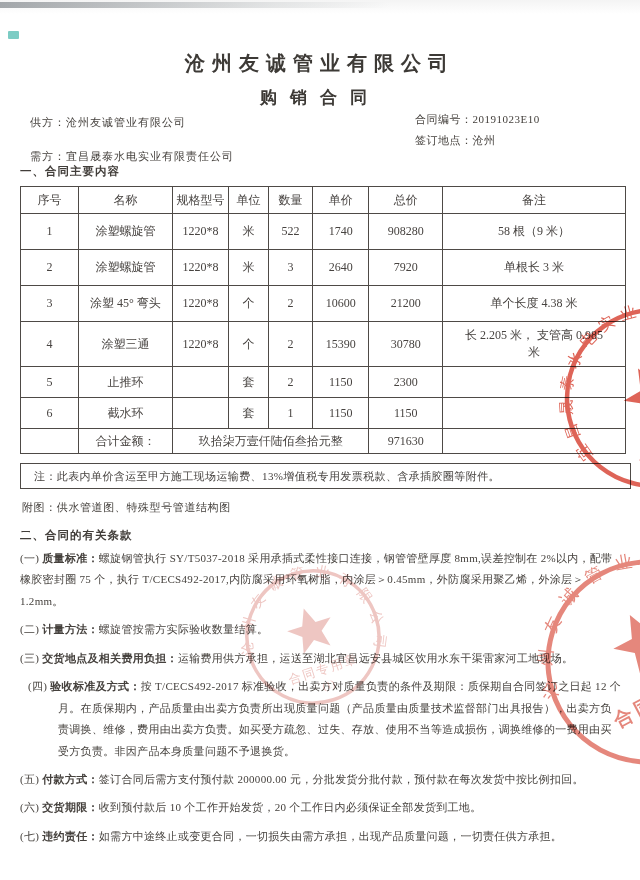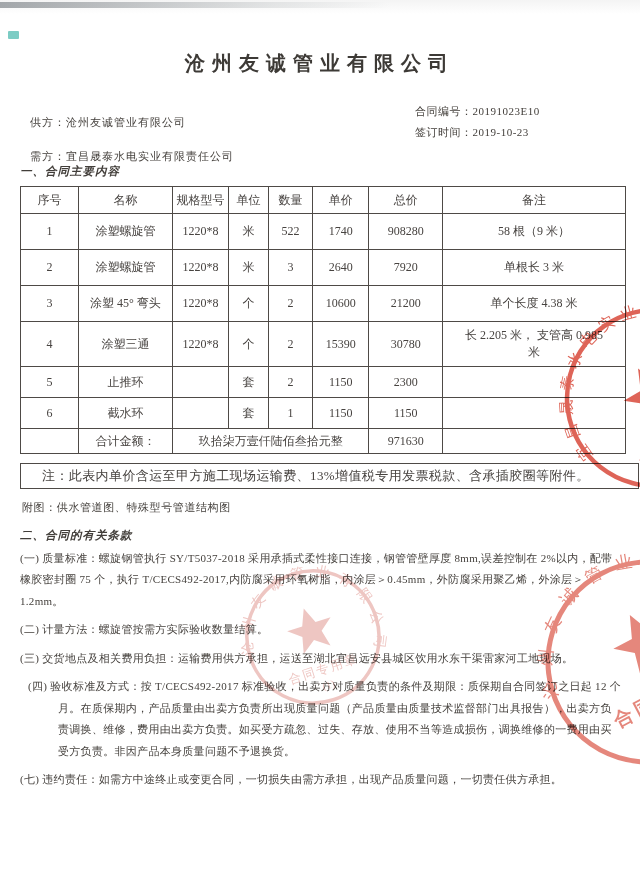--- a/index.html
+++ b/index.html
@@ -13,69 +13,70 @@
   .page{position:absolute;inset:0;overflow:hidden;background:linear-gradient(180deg,#f4f4f4 0,#ffffff 14px);}
   .scan-band{position:absolute;top:2px;left:0;width:390px;height:6px;background:linear-gradient(90deg,#8d9296cc,#b9bdbf55 70%,transparent);}
   .scan-dot{position:absolute;top:31px;left:8px;width:11px;height:8px;background:#35b0a4;opacity:.65;border-radius:1px;}
 
   .title{position:absolute;top:50px;left:0;width:100%;text-align:center;font-size:20px;font-weight:600;letter-spacing:7px;color:#3d3a36;}
   .subtitle{position:absolute;top:86px;left:0;width:100%;text-align:center;font-size:17px;font-weight:600;letter-spacing:13px;color:#3d3a36;}
 
   .party{position:absolute;left:22px;font-size:11px;letter-spacing:1px;margin-left:8px;}
   .party.supplier{top:115px;}
   .party.buyer{top:149px;}
-  .meta{position:absolute;left:415px;top:101px;font-size:11px;line-height:21px;letter-spacing:.5px;}
-  .sec-head{position:absolute;left:20px;font-size:11.5px;font-weight:700;letter-spacing:1px;font-style:italic;}
+  .meta{position:absolute;left:415px;top:109px;font-size:11px;line-height:21px;letter-spacing:.5px;}
+  .sec-head{position:absolute;left:20px;font-size:11.5px;font-weight:700;letter-spacing:1px;}
   .sec1{top:164px;}
 
   table.items{
     position:absolute;top:186px;left:20px;width:606px;
     border-collapse:collapse;table-layout:fixed;
     font-size:12px;color:#474340;padding-left:16px;
   }
   table.items th,table.items td{
     border:1px solid #4e4a46;text-align:center;vertical-align:middle;
     padding:1px 2px;font-weight:400;overflow:hidden;
   }
   table.items thead tr{height:27px;}
   tr.r0,tr.r1,tr.r2{height:36px;}
   tr.r3{height:45px;}
   tr.r4,tr.r5{height:31px;}
   tr.total{height:25px;}
   .note-box{
     position:absolute;top:463px;left:20px;width:596px;height:24px;
-    border:1px solid #4e4a46;font-size:13px;line-height:24px;
-    padding-left:21px;letter-spacing:.4px;color:#474340;
+    border:1px solid #4e4a46;font-size:11px;line-height:24px;
+    padding-left:13px;letter-spacing:.4px;color:#474340;
   }
   .attachment{position:absolute;top:500px;left:22px;font-size:11px;letter-spacing:.6px;}
   .sec2{top:528px;}
 
   .clauses{position:absolute;top:548px;left:20px;width:602px;font-size:11px;line-height:1.95;letter-spacing:.3px;color:#45413d;}
   .clause{margin:0 0 7px 0;}
   .clause.hang{padding-left:30px;text-indent:-30px;margin-left:8px;}
-  .clause b{font-weight:400;}
+  .clause b{font-weight:700;}
 
   .stamp{position:absolute;mix-blend-mode:multiply;pointer-events:none;}
   .stamp text,.stamp textPath{font-family:"Liberation Serif","DejaVu Serif",serif;}
 </style>
 </head>
 <body>
 
 <div class="page">
   <div class="scan-band"></div>
   <div class="scan-dot"></div>
 
   <div class="title">沧州友诚管业有限公司</div>
+  <div class="subtitle">购销合同</div>
 
   <div class="party supplier">供方：沧州友诚管业有限公司</div>
   <div class="party buyer">需方：宜昌晟泰水电实业有限责任公司</div>
 
   <div class="meta">
     <div>合同编号：20191023E10</div>
-    <div>签订时间：2019-10-23</div>
+    <div>签订地点：沧州</div>
   </div>
 
   <div class="sec-head sec1">一、合同主要内容</div>
 
   <table class="items">
     <colgroup>
       <col style="width:9.6%">
         <col style="width:15.5%">
         <col style="width:9.3%">
         <col style="width:6.6%">
@@ -170,20 +171,22 @@
   <div class="note-box">注：此表内单价含运至甲方施工现场运输费、13%增值税专用发票税款、含承插胶圈等附件。</div>
   <div class="attachment">附图：供水管道图、特殊型号管道结构图</div>
 
   <div class="sec-head sec2">二、合同的有关条款</div>
 
   <div class="clauses">
     <p class="clause"><span>(一)</span> <b>质量标准：</b><span>螺旋钢管执行 SY/T5037-2018 采用承插式柔性接口连接，钢管管壁厚度 8mm,误差控制在 2%以内，配带橡胶密封圈 75 个，执行 T/CECS492-2017,内防腐采用环氧树脂，内涂层＞0.45mm，外防腐采用聚乙烯，外涂层＞1.2mm。</span></p>
     <p class="clause"><span>(二)</span> <b>计量方法：</b><span>螺旋管按需方实际验收数量结算。</span></p>
     <p class="clause"><span>(三)</span> <b>交货地点及相关费用负担：</b><span>运输费用供方承担，运送至湖北宜昌远安县城区饮用水东干渠雷家河工地现场。</span></p>
     <p class="clause hang"><span>(四)</span> <b>验收标准及方式：</b><span>按 T/CECS492-2017 标准验收，出卖方对质量负责的条件及期限：质保期自合同签订之日起 12 个月。在质保期内，产品质量由出卖方负责所出现质量问题（产品质量由质量技术监督部门出具报告），出卖方负责调换、维修，费用由出卖方负责。如买受方疏忽、过失、存放、使用不当等造成损伤，调换维修的一费用由买受方负责。非因产品本身质量问题不予退换货。</span></p>
+    <p class="clause"><span>(五)</span> <b>付款方式：</b><span>签订合同后需方支付预付款 200000.00 元，分批发货分批付款，预付款在每次发货中按比例扣回。</span></p>
+    <p class="clause"><span>(六)</span> <b>交货期限：</b><span>收到预付款后 10 个工作开始发货，20 个工作日内必须保证全部发货到工地。</span></p>
     <p class="clause"><span>(七)</span> <b>违约责任：</b><span>如需方中途终止或变更合同，一切损失由需方承担，出现产品质量问题，一切责任供方承担。</span></p>
   </div>
 
   <svg class="stamp" style="left:545px;top:288px;opacity:.85;" width="220" height="220" viewBox="-110 -110 220 220">
     <g transform="rotate(-30)" fill="#d8493a" stroke="none">
       <circle r="88" fill="none" stroke="#d8493a" stroke-width="4.5"></circle>
       <defs>
           <path id="arcA" d="M -76 36 A 84 84 0 1 1 76 36" fill="none"></path>
         </defs>
       <text font-size="15.5" letter-spacing="7.5" fill="#d8493a">

